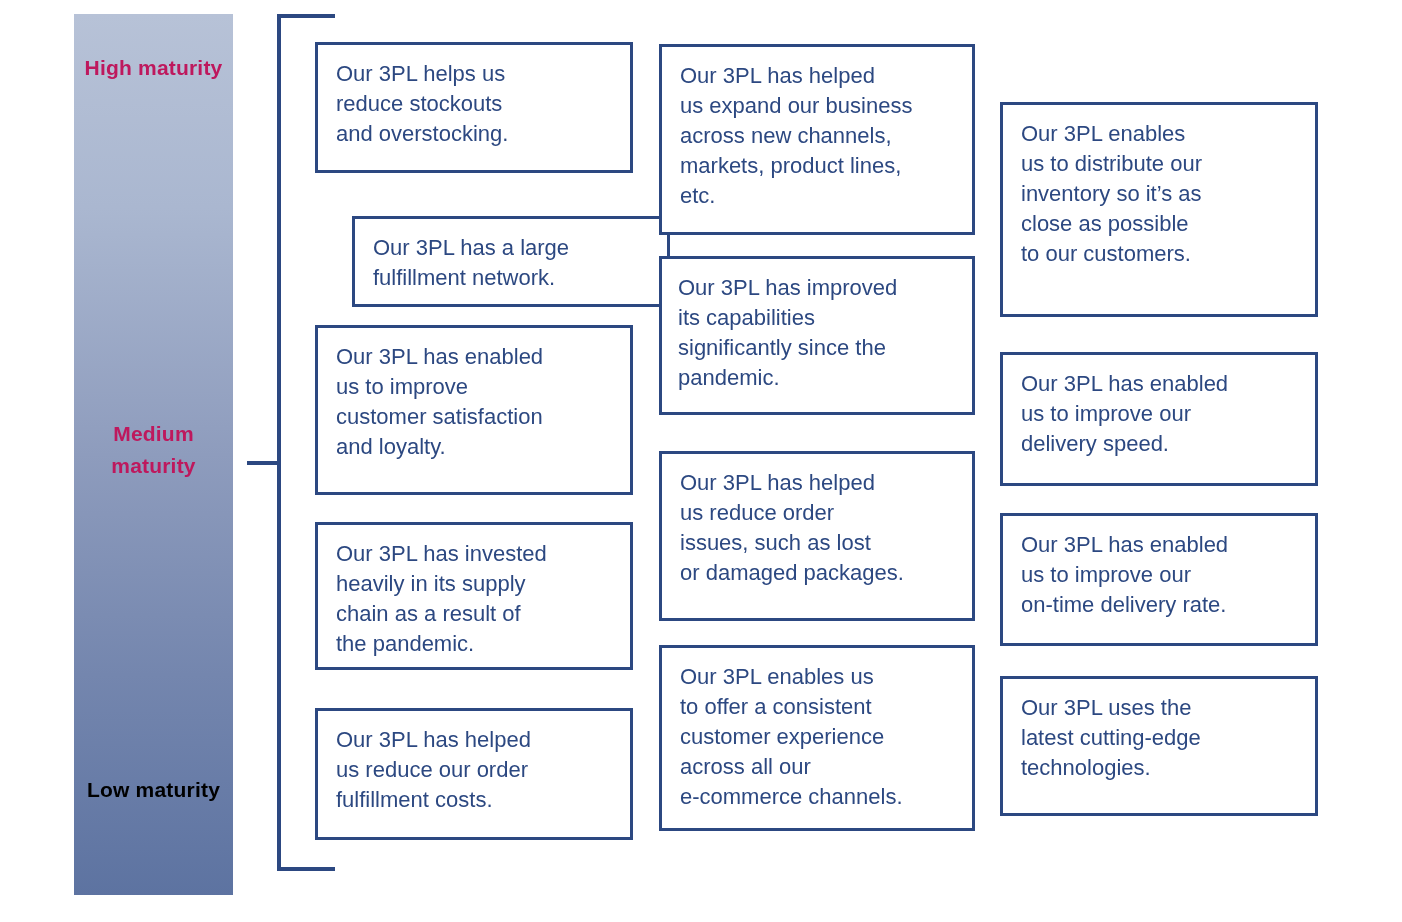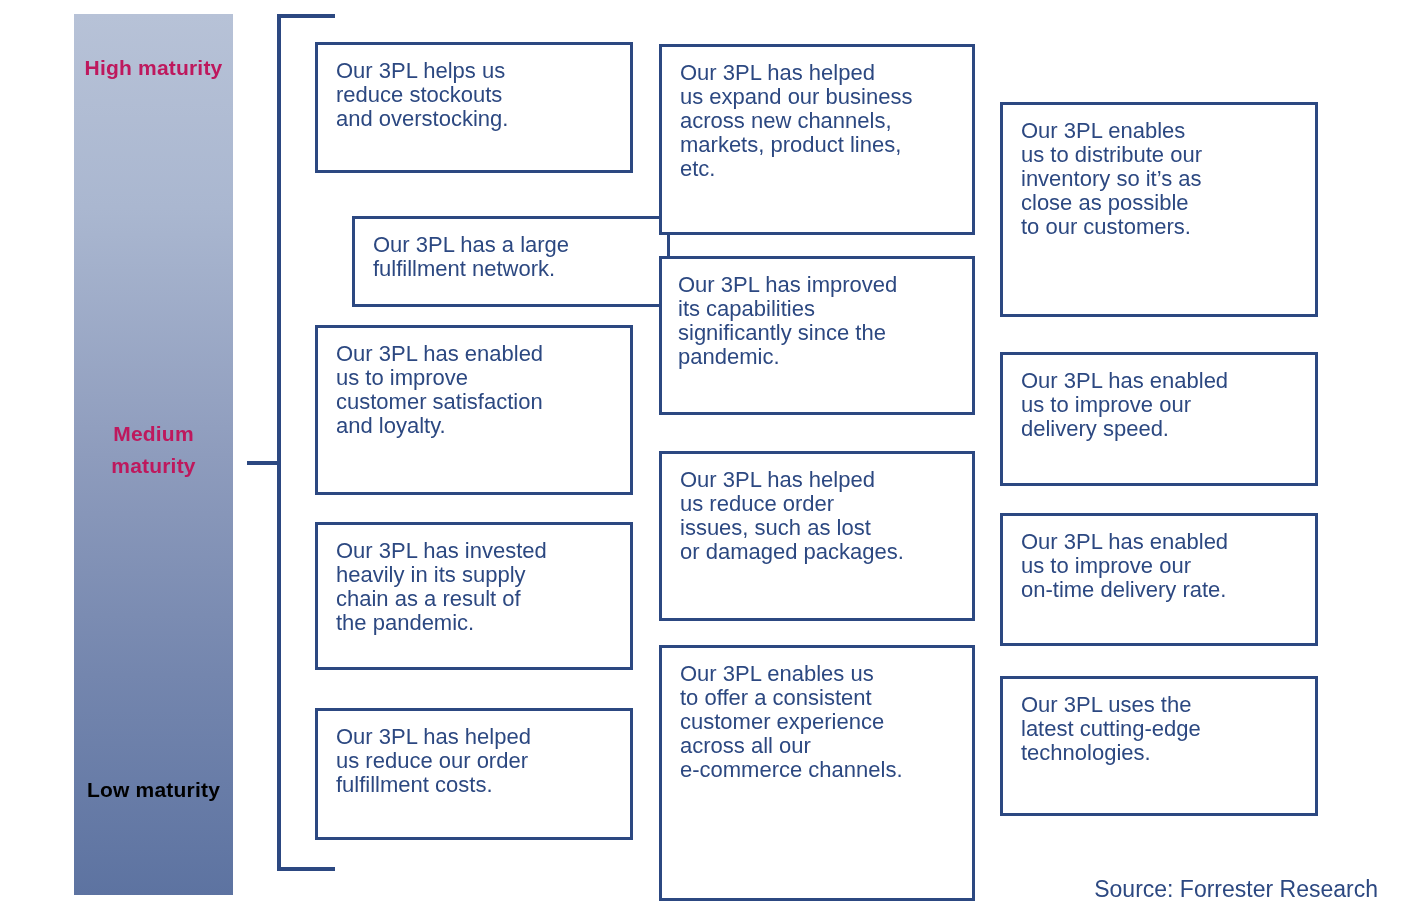--- a/index.html
+++ b/index.html
@@ -55,39 +55,39 @@
   }
 
   
   .qbox{
     position:absolute;
     box-sizing:border-box;
     border:3px solid #2c4881;
     background:#ffffff;
     color:#2c4881;
     font-size:22px;
-    line-height:24px;
+    line-height:30px;
     padding:14px 16px 12px 18px;
     white-space:pre-line;
   }
 
   
   .c1{left:315px;width:318px;}
   .c1.b1{top:42px;height:131px;}
   .c1.b2{top:216px;height:91px;margin-left:37px;}
   .c1.b3{top:325px;height:170px;}
   .c1.b4{top:522px;height:148px;}
   .c1.b5{top:708px;height:132px;}
 
   
   .c2{left:659px;width:316px;}
   .c2.b1{top:44px;height:191px;}
   .c2.b2{top:256px;height:159px;padding-left:16px;}
   .c2.b3{top:451px;height:170px;}
-  .c2.b4{top:645px;height:256px;}
+  .c2.b4{top:645px;height:186px;}
 
   
   .c3{left:1000px;width:318px;margin-top:16px;}
   .c3.b1{top:86px;height:215px;}
   .c3.b2{top:336px;height:134px;}
   .c3.b3{top:497px;height:133px;}
   .c3.b4{top:660px;height:140px;}
 
   
   .source{
@@ -162,15 +162,14 @@
   <div class="qbox c3 b2">Our 3PL has enabled
 us to improve our
 delivery speed.</div>
   <div class="qbox c3 b3">Our 3PL has enabled
 us to improve our
 on-time delivery rate.</div>
   <div class="qbox c3 b4">Our 3PL uses the
 latest cutting-edge
 technologies.</div>
 
-  <div class="source">Source: Forrester Research</div>
 
 </div>
 
 </body></html>

